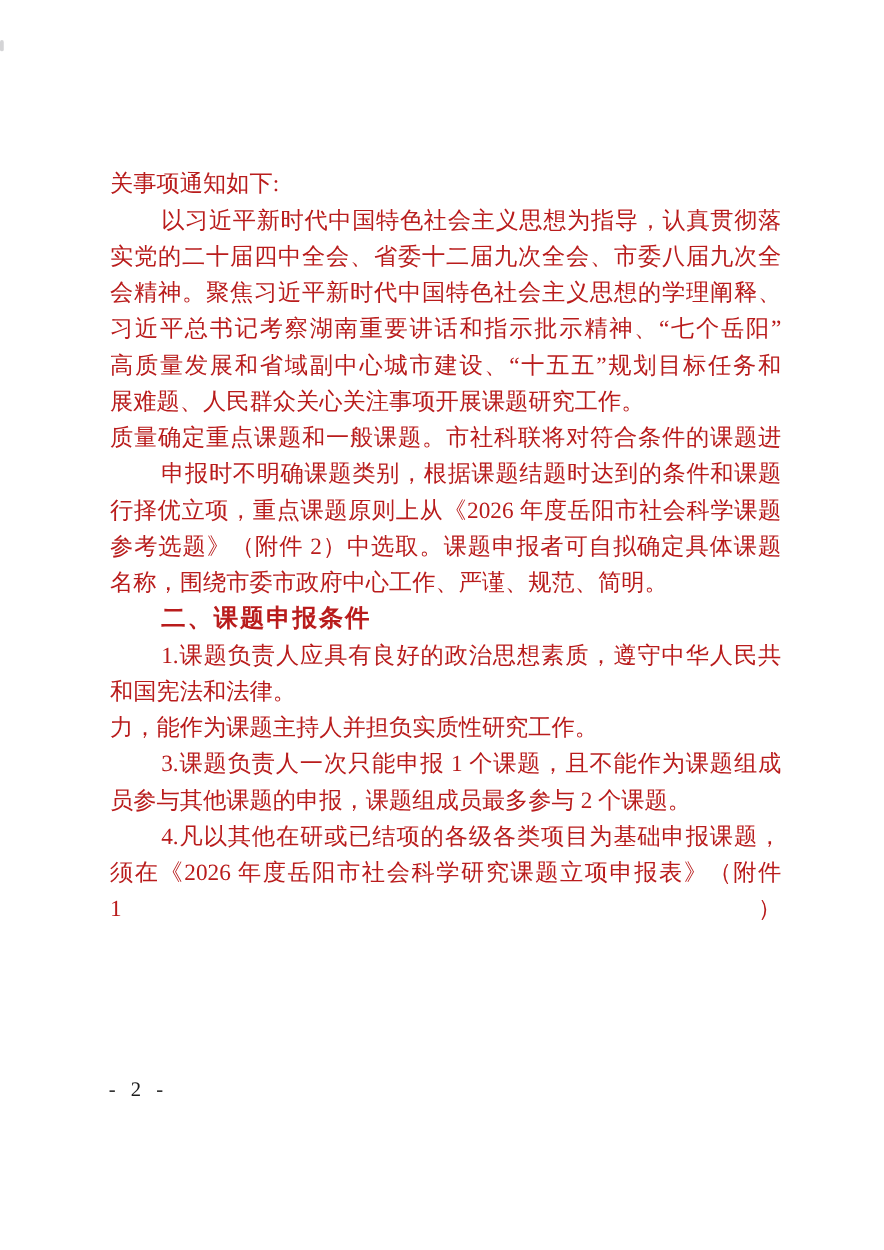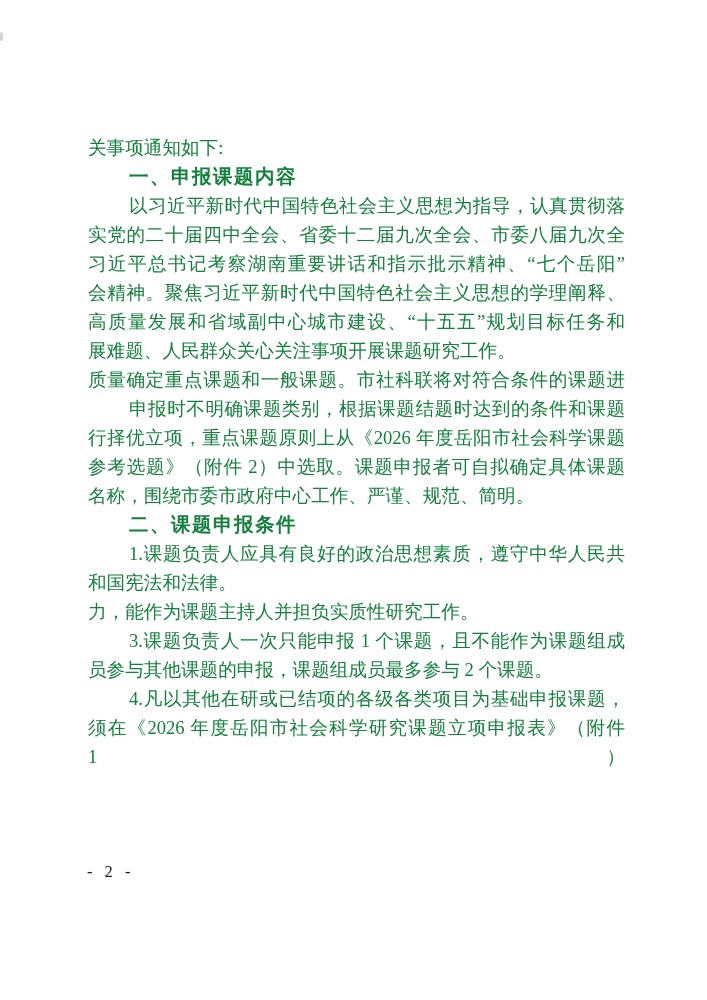--- a/index.html
+++ b/index.html
@@ -33,21 +33,21 @@
     position: absolute;
     left: 88px;
     top: 133px;
     width: 537px;
     color: #1b1b1b;
   }
   .line {
     height: 29px;
     line-height: 29px;
     font-size: 18.6px;
-    color: #15803d;
+    color: #b91c1c;
   }
   
   .j {
     text-align: justify;
     text-align-last: justify;
   }
   
   .i {
     text-indent: 41px;
   }
@@ -70,25 +70,24 @@
 </style>
 </head>
 <body>
 
 <div class="page">
 
   <div class="scan-artifact"></div>
 
   <div class="text-block">
     <div class="line">关事项通知如下:</div>
-    <div class="line h i">一、申报课题内容</div>
     <div class="line i j">以习近平新时代中国特色社会主义思想为指导，认真贯彻落</div>
     <div class="line j">实党的二十届四中全会、省委十二届九次全会、市委八届九次全</div>
+    <div class="line j">会精神。聚焦习近平新时代中国特色社会主义思想的学理阐释、</div>
     <div class="line j">习近平总书记考察湖南重要讲话和指示批示精神、“七个岳阳”</div>
-    <div class="line j">会精神。聚焦习近平新时代中国特色社会主义思想的学理阐释、</div>
     <div class="line j">高质量发展和省域副中心城市建设、“十五五”规划目标任务和</div>
     <div class="line">展难题、人民群众关心关注事项开展课题研究工作。</div>
     <div class="line j">质量确定重点课题和一般课题。市社科联将对符合条件的课题进</div>
     <div class="line i j">申报时不明确课题类别，根据课题结题时达到的条件和课题</div>
     <div class="line j">行择优立项，重点课题原则上从《2026 年度岳阳市社会科学课题</div>
     <div class="line j">参考选题》（附件 2）中选取。课题申报者可自拟确定具体课题</div>
     <div class="line">名称，围绕市委市政府中心工作、严谨、规范、简明。</div>
     <div class="line h i">二、课题申报条件</div>
     <div class="line i j">1.课题负责人应具有良好的政治思想素质，遵守中华人民共</div>
     <div class="line">和国宪法和法律。</div>

